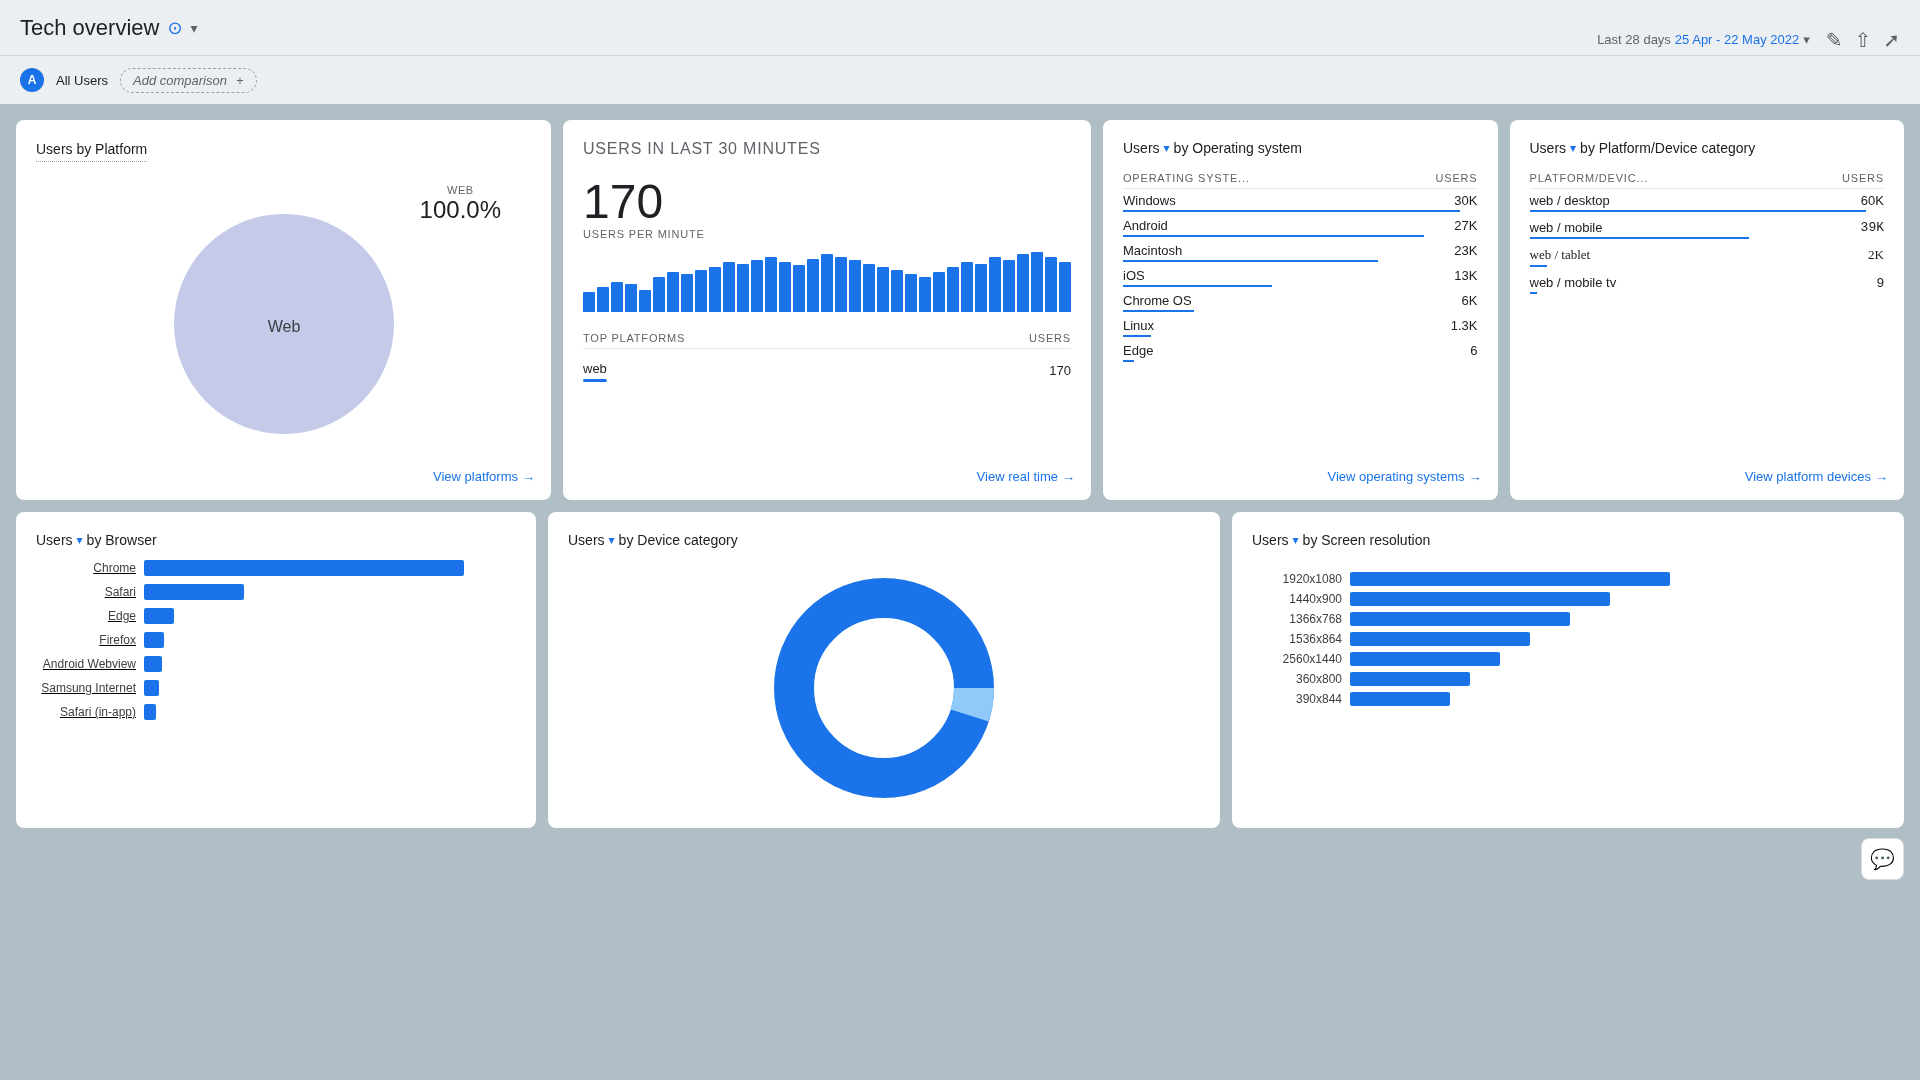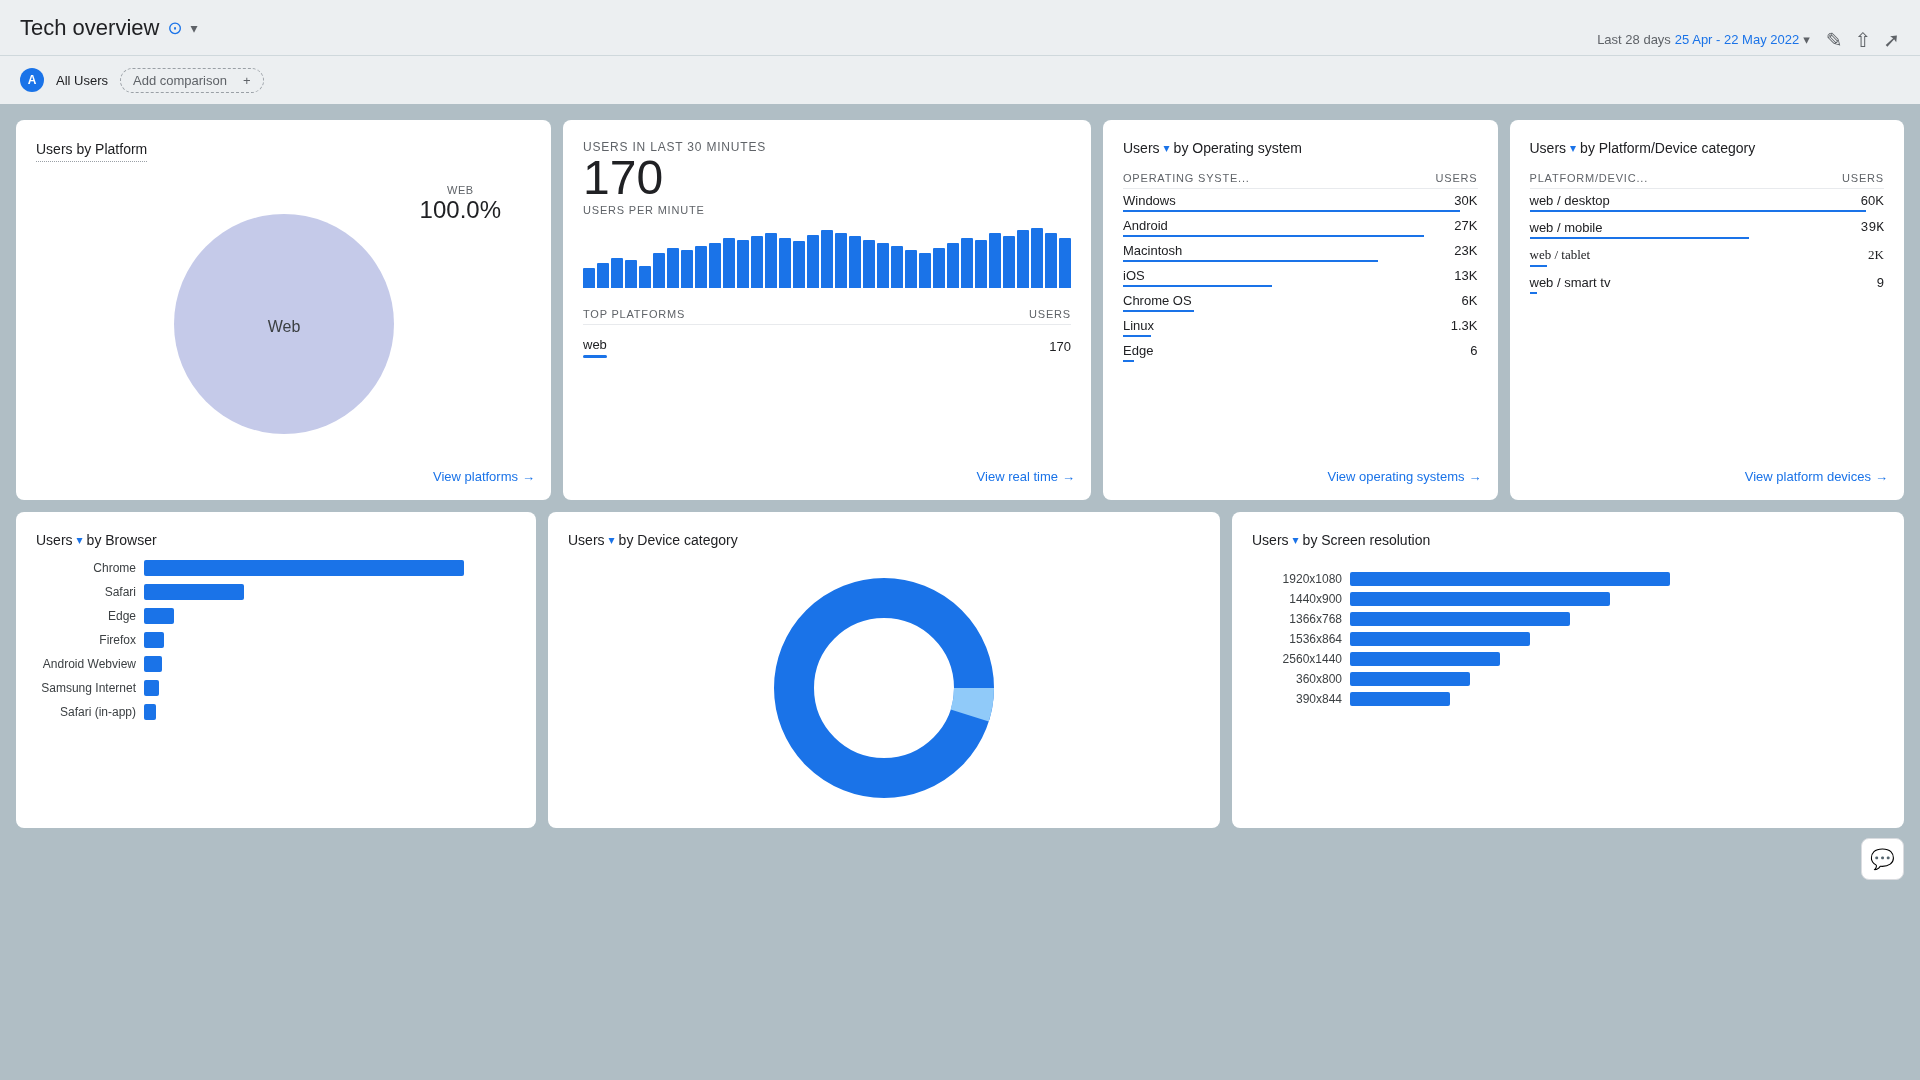--- a/index.html
+++ b/index.html
@@ -91,21 +91,22 @@
     .add-comparison-btn {
       border: 1px dashed #9aa0a6;
       border-radius: 16px;
       padding: 4px 12px;
       font-size: 13px;
       color: #5f6368;
       background: transparent;
       cursor: pointer;
       display: flex;
       align-items: center;
-      gap: 16px;
+      gap: 9px;
+      font-style: italic;
     }
     .main-content {
       padding: 16px 16px;
       background-color: #b0bec5;
     }
     .top-row {
       display: flex;
       gap: 12px;
       margin-bottom: 12px;
     }
@@ -178,25 +179,25 @@
       right: 16px;
       color: #1a73e8;
       font-size: 13px;
       text-decoration: none;
       display: flex;
       align-items: center;
       gap: 4px;
       cursor: pointer;
     }
     .section-label {
-      font-size: 12px;
+      font-size: 16px;
       color: #5f6368;
       letter-spacing: 0.8px;
       font-weight: 500;
-      margin-bottom: 0;
+      margin-bottom: 20px;
     }
     .realtime-count {
       font-size: 48px;
       font-weight: 300;
       color: #202124;
       line-height: 1;
       margin-bottom: 2px;
     }
     .users-per-minute {
       font-size: 11px;
@@ -267,20 +268,21 @@
     .card-device-category {
       flex: 1;
       min-height: 260px;
     }
     .card-screen-resolution {
       flex: 1;
       min-height: 260px;
     }
     .browser-bar-chart {
       margin-top: 12px;
+      text-decoration: underline;
     }
     .browser-row {
       display: flex;
       align-items: center;
       margin-bottom: 8px;
       gap: 8px;
     }
     .browser-name {
       font-size: 12px;
       color: #3c4043;
@@ -550,21 +552,21 @@
   </div>
           <div style="padding-bottom: 8px;">
     <div style="display:flex; justify-content:space-between; align-items:center;font-family:Liberation Serif, serif;">
       <span style="font-size:13px; color:#202124;">web / tablet</span>
       <span style="font-size:13px; color:#202124;">2K</span>
     </div>
     <div style="height:2px; background:#1a73e8; width:5%; margin-top:2px;"></div>
   </div>
           <div style="padding-bottom: 8px;">
     <div style="display:flex; justify-content:space-between; align-items:center;">
-      <span style="font-size:13px; color:#202124;">web / smart tv</span>
+      <span style="font-size:13px; color:#202124;">web / mobile tv</span>
       <span style="font-size:13px; color:#202124;">9</span>
     </div>
     <div style="height:2px; background:#1a73e8; width:2%; margin-top:2px;"></div>
   </div>
         </div>
       <a class="view-link">
         <span>View platform devices</span>
         <span>→</span>
       </a>
     </div>

